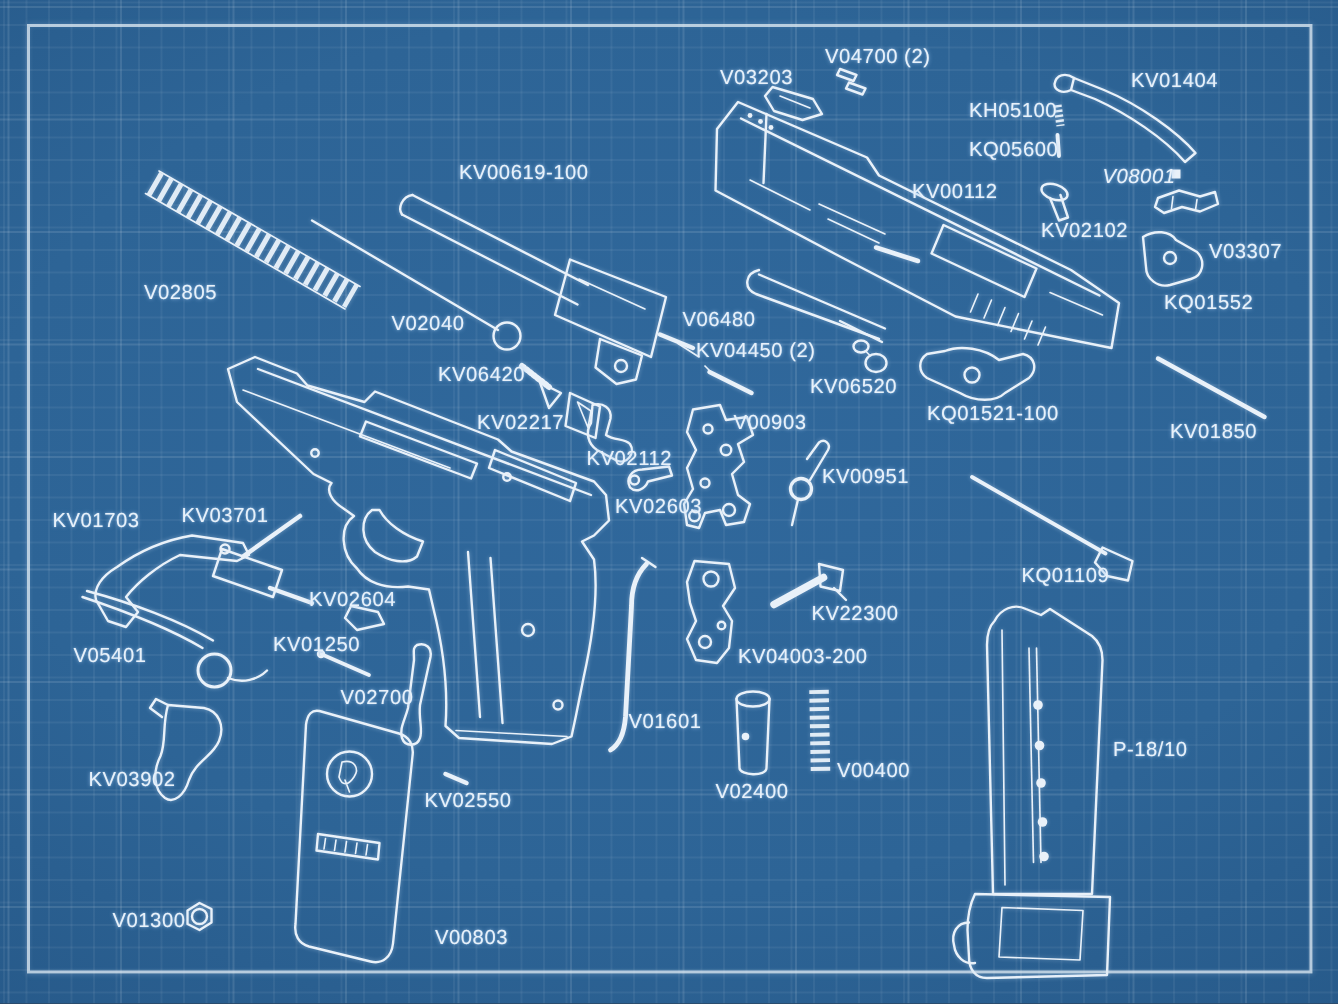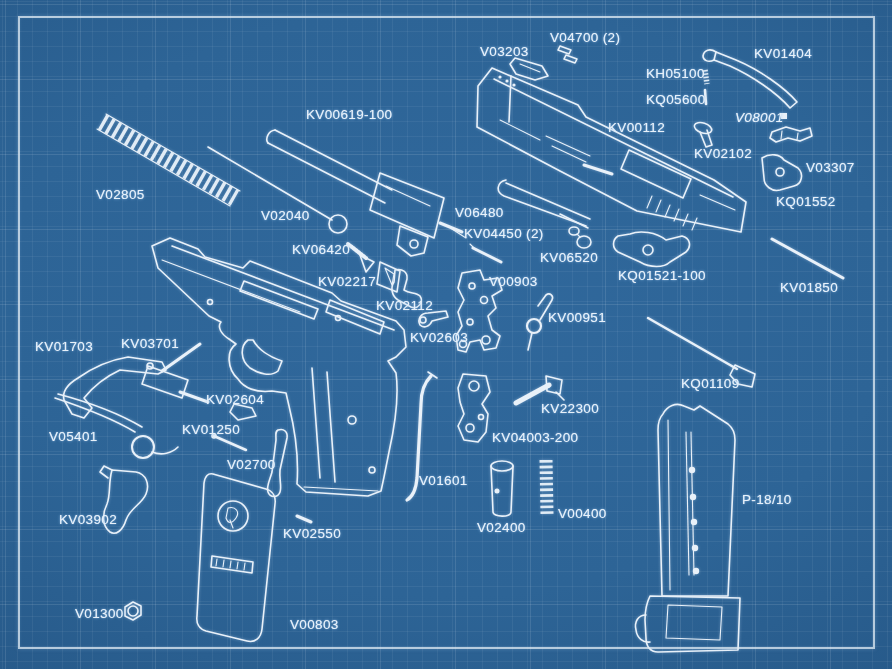--- a/index.html
+++ b/index.html
@@ -322,21 +322,21 @@
       <div class="part-label" style="left: 694px; top: 146px;">KV02102</div>
       <div class="part-label" style="left: 806px; top: 160px;">V03307</div>
       <div class="part-label" style="left: 776px; top: 194px;">KQ01552</div>
       <div class="part-label" style="left: 455px; top: 163px; margin-top: 42px;">V06480</div>
       <div class="part-label" style="left: 292px; top: 242px;">KV06420</div>
       <div class="part-label" style="left: 464px; top: 226px;">KV04450 (2)</div>
       <div class="part-label" style="left: 540px; top: 250px;">KV06520</div>
       <div class="part-label" style="left: 618px; top: 268px;">KQ01521-100</div>
       <div class="part-label" style="left: 780px; top: 280px;">KV01850</div>
       <div class="part-label" style="left: 318px; top: 274px;">KV02217</div>
-      <div class="part-label" style="left: 336px; top: 298px; padding-left: 40px;">KV02112</div>
+      <div class="part-label" style="left: 351px; top: 298px; padding-left: 40px;">KV02112</div>
       <div class="part-label" style="left: 489px; top: 274px;">V00903</div>
       <div class="part-label" style="left: 548px; top: 310px;">KV00951</div>
       <div class="part-label" style="left: 410px; top: 330px;">KV02603</div>
       <div class="part-label" style="left: 35px; top: 339px;">KV01703</div>
       <div class="part-label" style="left: 121px; top: 336px;">KV03701</div>
       <div class="part-label" style="left: 206px; top: 392px;">KV02604</div>
       <div class="part-label" style="left: 182px; top: 422px;">KV01250</div>
       <div class="part-label" style="left: 49px; top: 429px;">V05401</div>
       <div class="part-label" style="left: 227px; top: 457px;">V02700</div>
       <div class="part-label" style="left: 59px; top: 512px;">KV03902</div>

